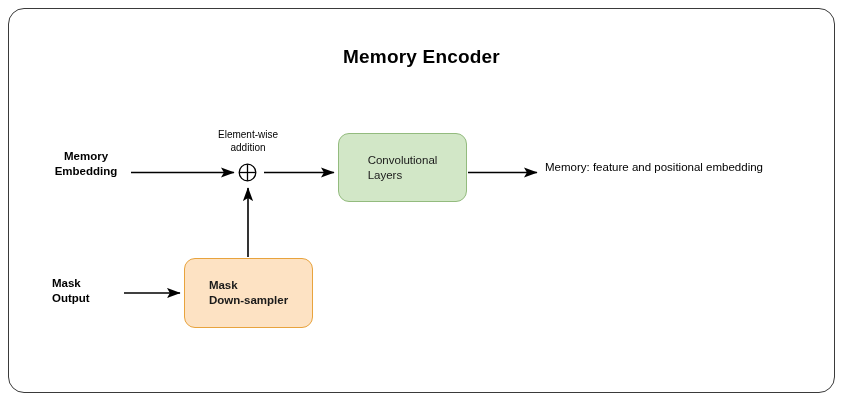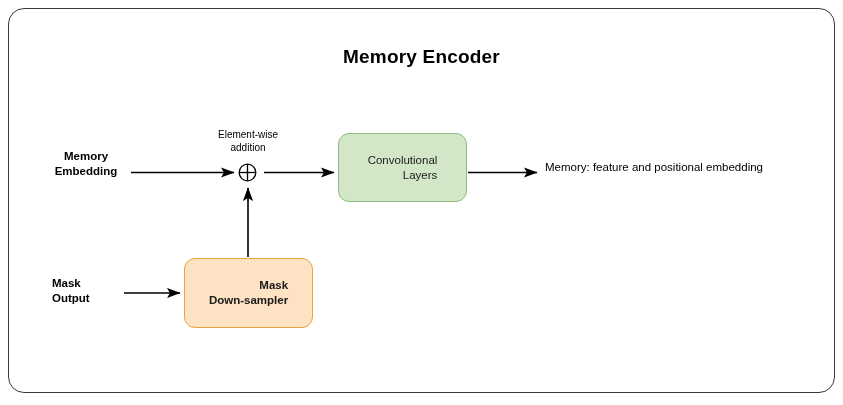--- a/index.html
+++ b/index.html
@@ -85,21 +85,21 @@
   }
 
   
   .node {
     position: absolute;
     box-sizing: border-box;
     border-radius: 11px;
     display: flex;
     align-items: center;
     justify-content: center;
-    text-align: right;
+    text-align: left;
     font-size: 11.5px;
     line-height: 15px;
     color: #1a1a1a;
     white-space: pre-line;
   }
   .node-conv {
     left: 338px;
     top: 133px;
     width: 129px;
     height: 69px;

